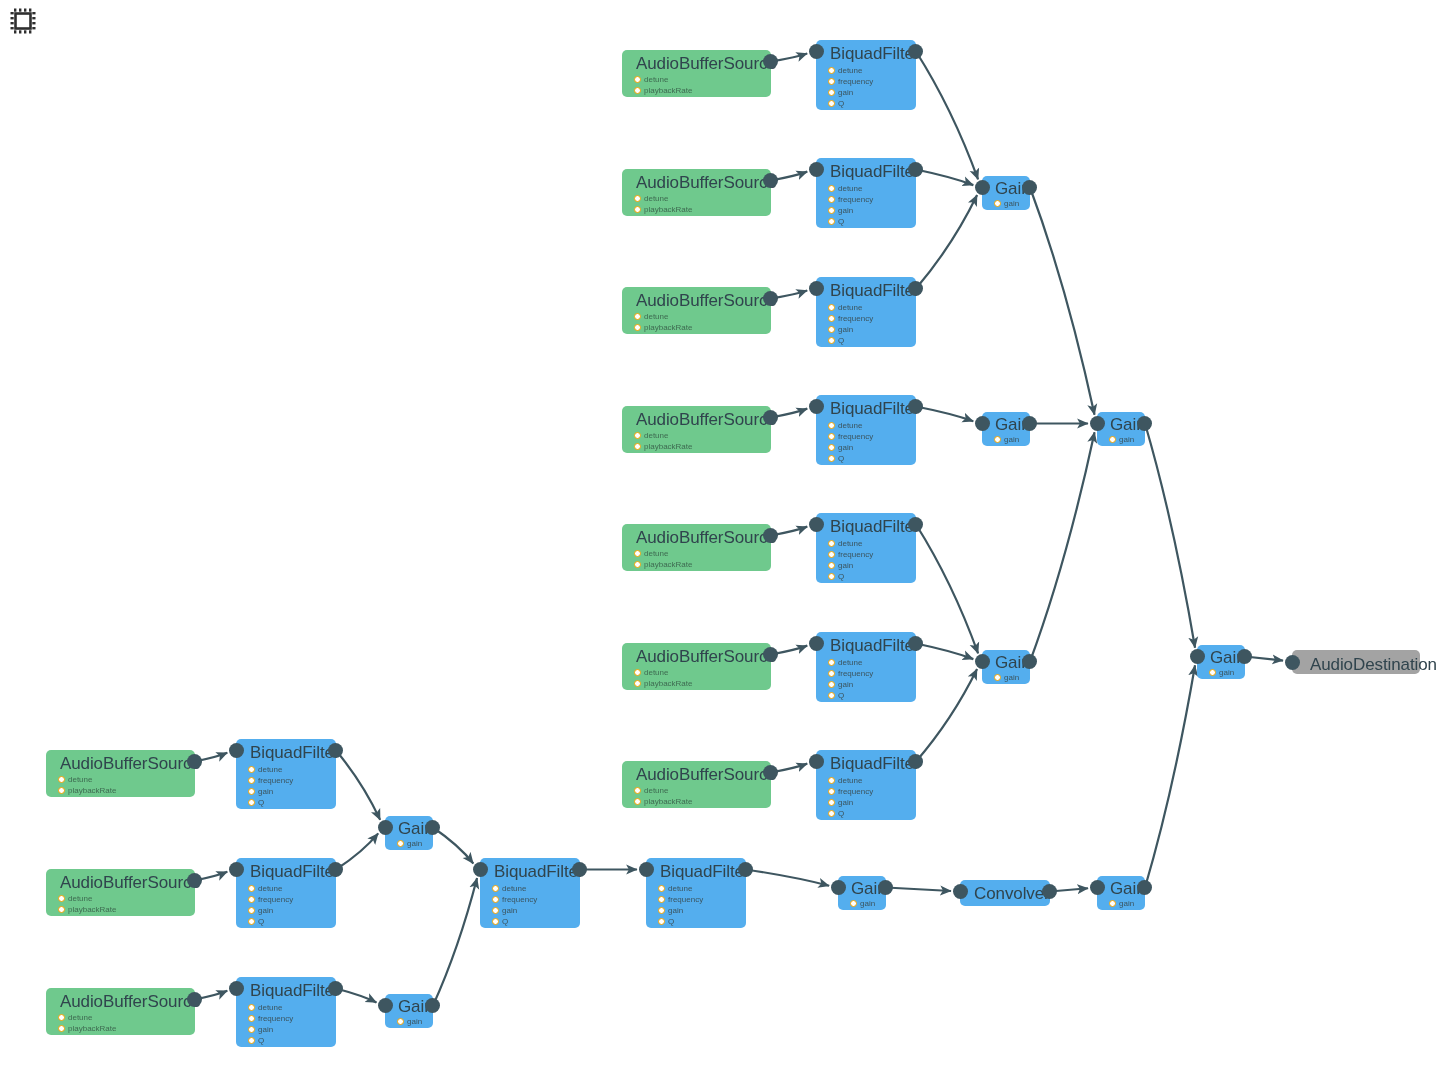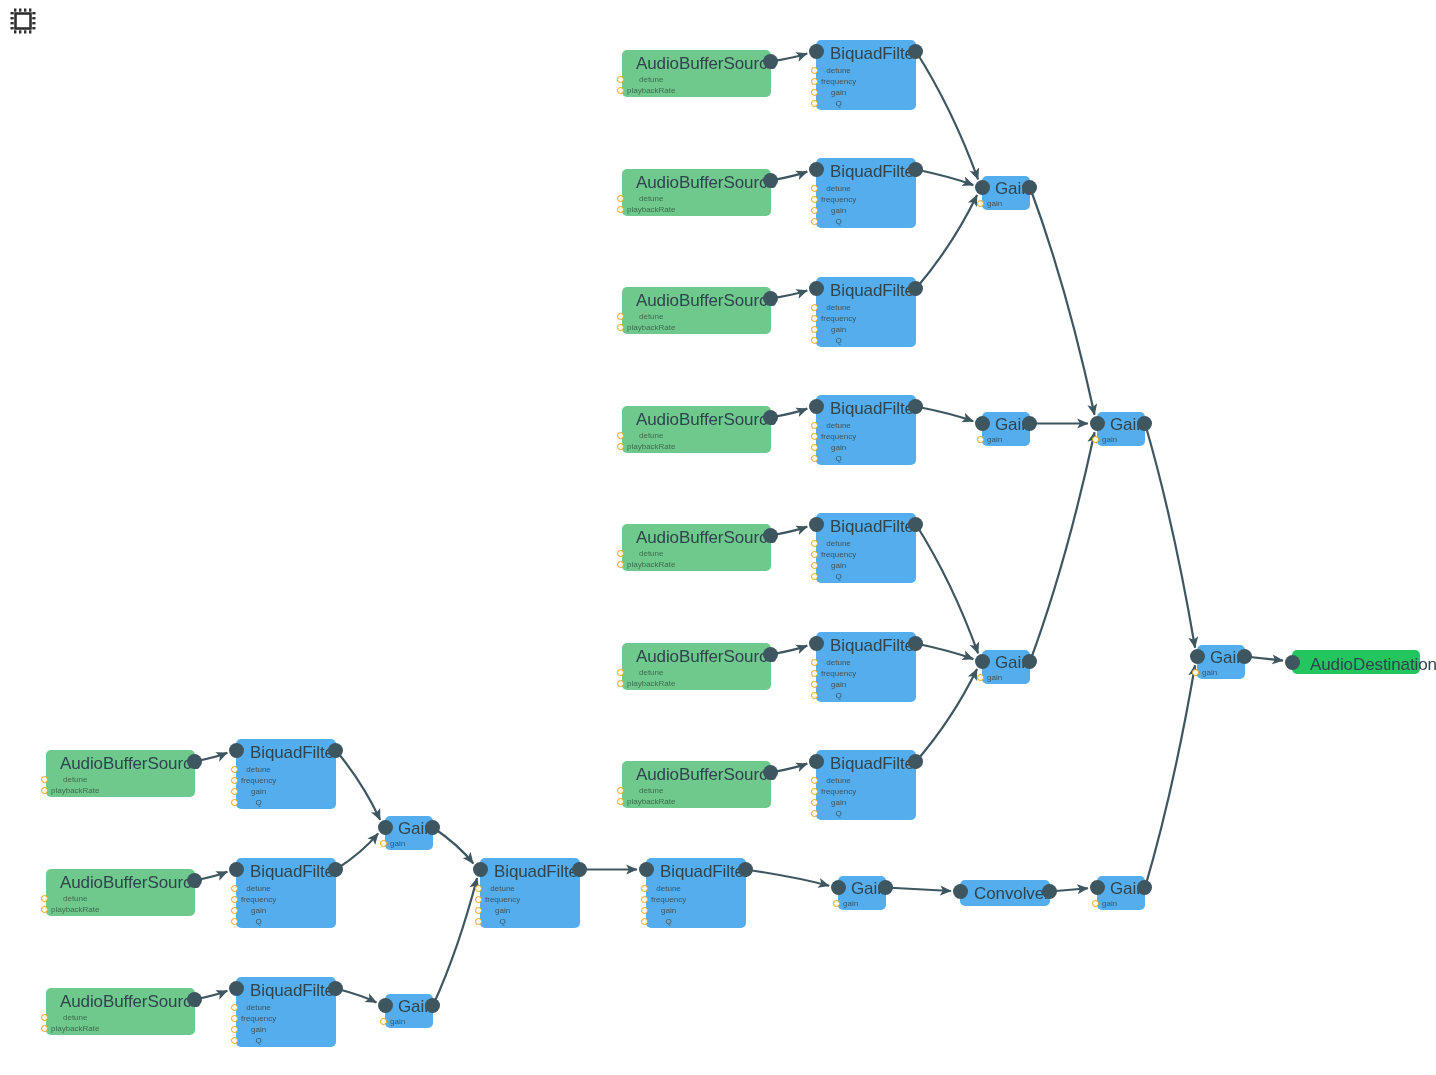--- a/index.html
+++ b/index.html
@@ -35,21 +35,21 @@
     height: 1075px;
   }
   .node {
     position: absolute;
     border-radius: 5px;
     box-sizing: border-box;
     overflow: visible;
   }
   .node.src  { background: #6FC98D; }
   .node.proc { background: #54AEEE; }
-  .node.dest { background: #22c55e; }
+  .node.dest { background: #a3a3a3; }
 
   .node-title {
     position: absolute;
     left: 14px;
     top: 3px;
     font-size: 17px;
     line-height: 21px;
     color: #30444d;
     white-space: nowrap;
     letter-spacing: -0.1px;
@@ -58,23 +58,22 @@
     left: 18px;
     top: 4px;
     color: #30444d;
   }
   .node.gainnode .node-title {
     left: 13px;
     top: 2px;
   }
   .params {
     position: absolute;
-    left: 5px;
+    left: 22px;
     top: 24px;
-    text-align: center;
   }
   .node.proc .params { top: 25px; }
   .node.gainnode .params { top: 22px; }
   .param {
     position: relative;
     height: 11px;
     font-size: 8px;
     line-height: 11px;
     color: #3b5560;
     white-space: nowrap;

